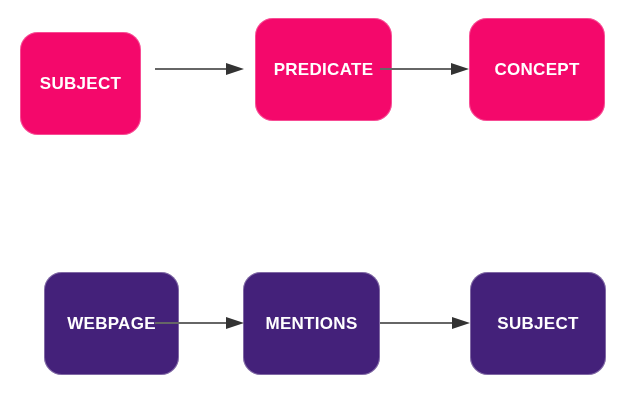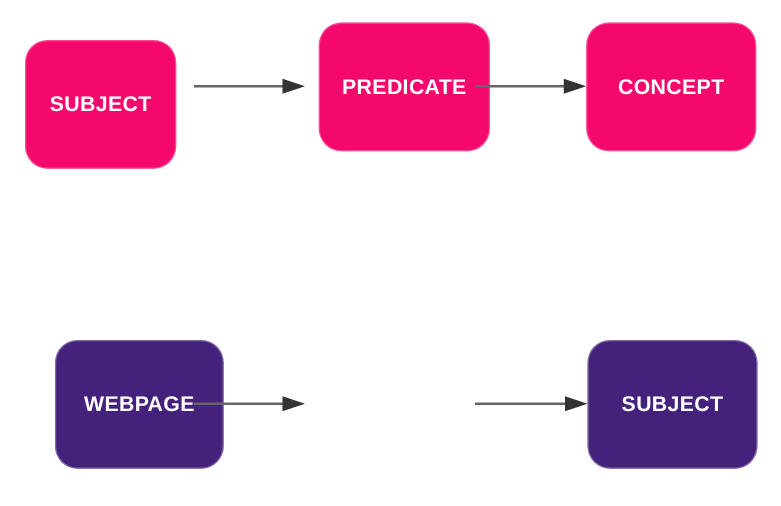--- a/index.html
+++ b/index.html
@@ -71,20 +71,23 @@
     <polygon class="arrow-head" points="71,2 89,8 71,14"></polygon>
   </svg>
   <svg class="arrow" id="a-1b" width="89" height="16" viewBox="0 0 89 16">
     <line class="arrow-line" x1="0" y1="8" x2="73" y2="8"></line>
     <polygon class="arrow-head" points="71,2 89,8 71,14"></polygon>
   </svg>
 
   <div class="node node-purple" id="n-webpage">
     <span>WEBPAGE</span>
   </div>
+  <div class="node node-purple" id="n-mentions">
+    <span>MENTIONS</span>
+  </div>
   <div class="node node-purple" id="n-concept">
     <span>SUBJECT</span>
   </div>
 
   <svg class="arrow" id="a-2a" width="89" height="16" viewBox="0 0 89 16">
     <line class="arrow-line" x1="0" y1="8" x2="73" y2="8"></line>
     <polygon class="arrow-head" points="71,2 89,8 71,14"></polygon>
   </svg>
   <svg class="arrow" id="a-2b" width="90" height="16" viewBox="0 0 90 16">
     <line class="arrow-line" x1="0" y1="8" x2="74" y2="8"></line>

